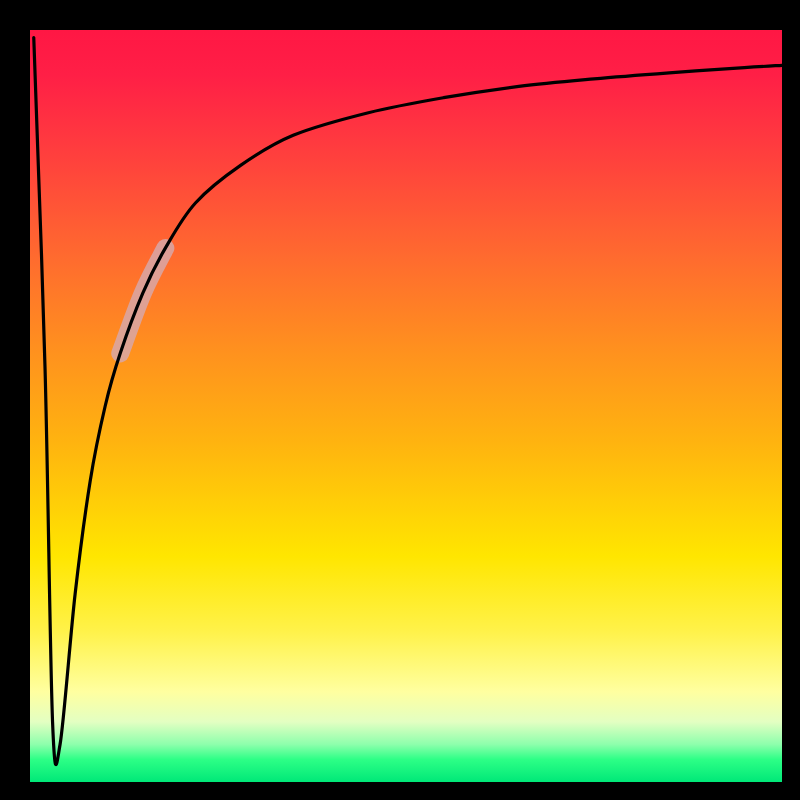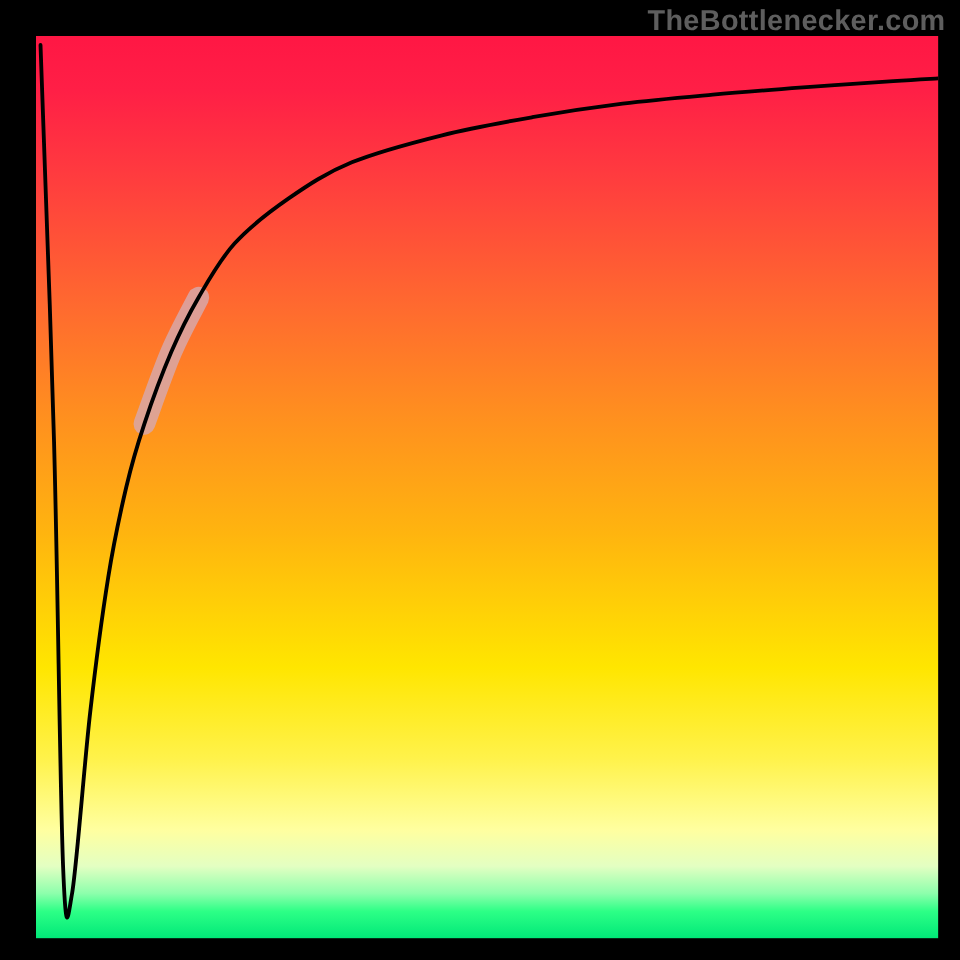--- a/index.html
+++ b/index.html
@@ -60,21 +60,20 @@
     color: #5e5e5e;
     letter-spacing: 0.3px;
     user-select: none;
   }
 </style>
 </head>
 <body>
 
 <div class="frame">
 
-  <div class="watermark">TheBottlenecker.com</div>
 
   <div class="plot-area">
     <div class="gradient-bg"></div>
 
     <svg class="curve-svg" viewBox="0 0 752 752" preserveAspectRatio="none">
       <path fill="none" stroke="#d8a7a8" stroke-width="18" stroke-linecap="round" stroke-opacity="0.85" d="M 90.24 323.36 C 94.00 313.33, 105.28 280.75, 112.80 263.20 C 120.32 245.65, 131.60 225.60, 135.36 218.08"></path>
       <path fill="none" stroke="#000" stroke-width="3.2" stroke-linejoin="round" stroke-linecap="round" d="M 3.76 7.52 C 5.64 62.67, 11.91 224.35, 15.04 338.40 C 18.17 452.45, 20.05 629.17, 22.56 691.84 C 25.07 754.51, 26.32 735.71, 30.08 714.40 C 33.84 693.09, 40.11 607.87, 45.12 564.00 C 50.13 520.13, 55.15 482.53, 60.16 451.20 C 65.17 419.87, 70.19 397.31, 75.20 376.00 C 80.21 354.69, 83.97 342.16, 90.24 323.36 C 96.51 304.56, 105.28 280.75, 112.80 263.20 C 120.32 245.65, 126.59 233.12, 135.36 218.08 C 144.13 203.04, 152.91 186.75, 165.44 172.96 C 177.97 159.17, 194.27 146.64, 210.56 135.36 C 226.85 124.08, 241.89 114.05, 263.20 105.28 C 284.51 96.51, 313.33 88.99, 338.40 82.72 C 363.47 76.45, 388.53 72.07, 413.60 67.68 C 438.67 63.29, 463.73 59.53, 488.80 56.40 C 513.87 53.27, 538.93 51.14, 564.00 48.88 C 589.07 46.62, 614.13 44.74, 639.20 42.86 C 664.27 40.98, 695.60 38.85, 714.40 37.60 C 733.20 36.35, 745.73 35.72, 752.00 35.34"></path>
     </svg>
   </div>
 

